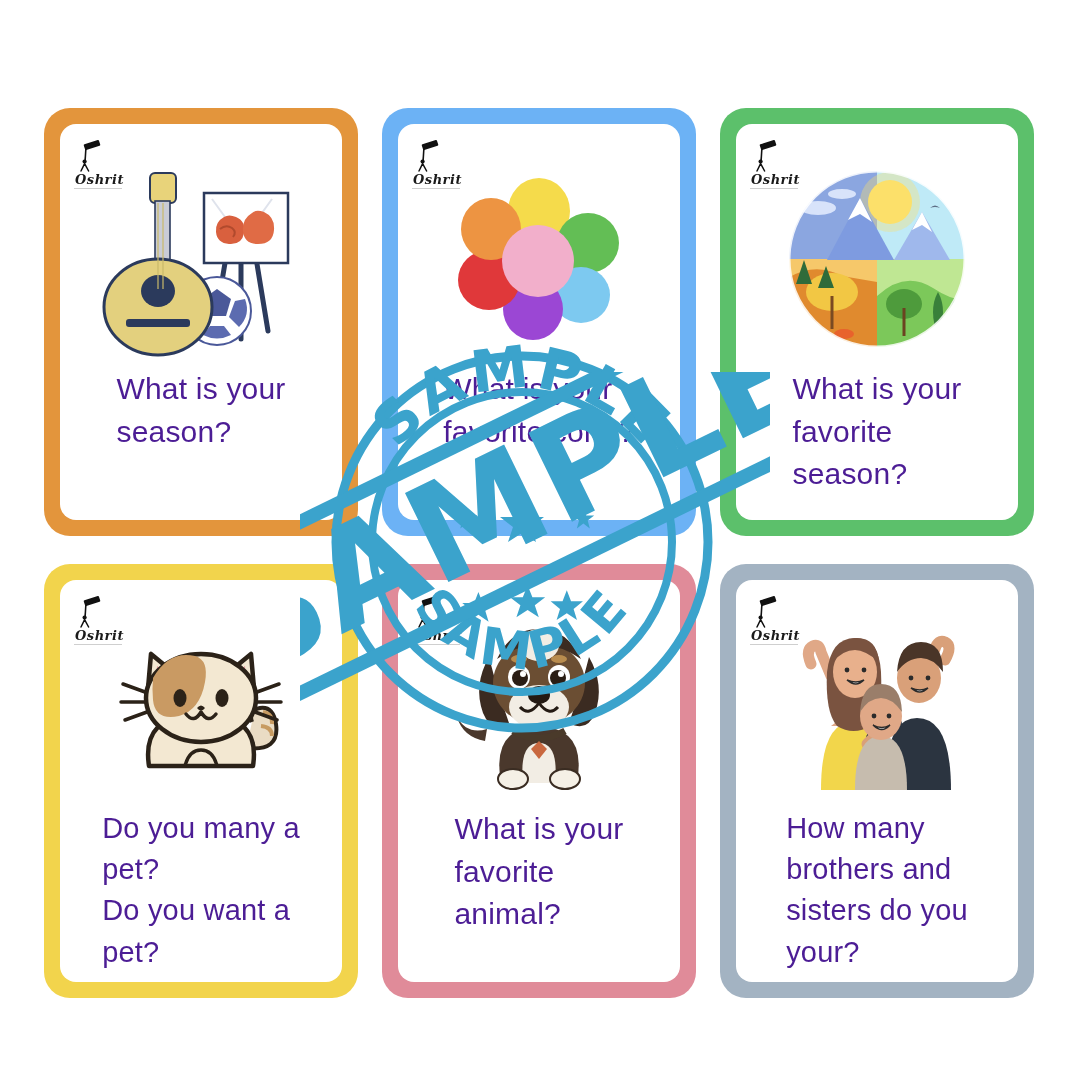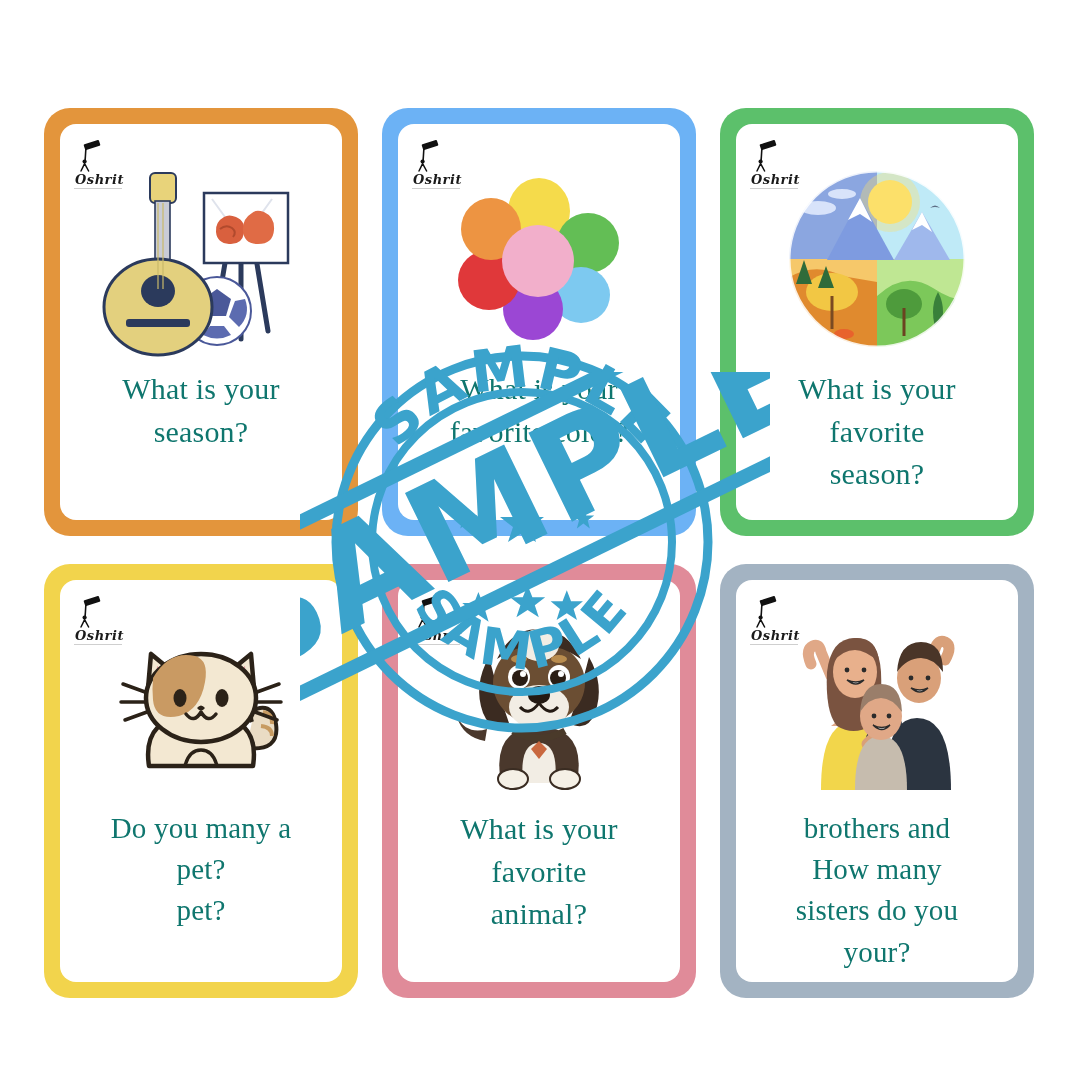--- a/index.html
+++ b/index.html
@@ -91,25 +91,24 @@
     height: 218px;
     width: 100%;
     display: flex;
     align-items: center;
     justify-content: center;
   }
   .art.r2 { margin-top: 22px; height: 206px; }
 
   
   .question {
-    font-family: Liberation Serif, serif;
+    font-family: Liberation Sans, sans-serif;
     font-size: 30px;
     line-height: 1.42;
-    color: #0f766e;
-    text-align: center;
+    color: #4c1d95;
     padding: 0 16px;
     letter-spacing: .2px;
     font-weight: 400;
   }
   .q-row2 { font-size: 29px; }
 
   
   #stamp {
     position: absolute;
     left: 322px;
@@ -324,20 +323,21 @@
             <path d="M100 92 q-7 12 -15 2 M100 92 q7 12 15 2" fill="none" stroke="#2b2218" stroke-width="3.5" stroke-linecap="round"></path>
 
             <path d="M44 72 L22 64 M44 82 L20 82 M46 92 L24 100" stroke="#2b2218" stroke-width="3.5" stroke-linecap="round"></path>
             <path d="M156 72 L178 64 M156 82 L180 82 M154 92 L176 100" stroke="#2b2218" stroke-width="3.5" stroke-linecap="round"></path>
           </svg>
         </div>
 
         <div class="question q-row2">
           <div>Do you many a</div>
           <div>pet?</div>
+          <div>Do you want a</div>
           <div>pet?</div>
         </div>
       </div>
     </div>
 
     <div class="card" style="background:#E08B99">
       <div class="card-inner">
 
         <div class="logo">
           <svg class="logo-mark" width="30" height="34" viewBox="0 0 30 34">
@@ -439,22 +439,22 @@
             <path d="M78 170 q0 -54 26 -54 q26 0 26 54 z" fill="#C6BCAE"></path>
             <ellipse cx="104" cy="96" rx="21" ry="24" fill="#E0A887"></ellipse>
             <path d="M83 92 q2 -28 21 -28 q20 0 21 28 q-10 -14 -21 -14 q-12 0 -21 14z" fill="#9A7E6A"></path>
             <circle cx="97" cy="96" r="2.4" fill="#2b2b2b"></circle>
             <circle cx="112" cy="96" r="2.4" fill="#2b2b2b"></circle>
             <path d="M96 105 q9 9 17 0 q-8 5 -17 0z" fill="#ffffff" stroke="#2b2b2b" stroke-width="1.4"></path>
           </svg>
         </div>
 
         <div class="question q-row2">
+          <div>How many</div>
           <div>brothers and</div>
-          <div>How many</div>
           <div>sisters do you</div>
           <div>your?</div>
         </div>
       </div>
     </div>
 
   </div>
 
   <svg id="stamp" viewBox="0 0 400 400">
     <defs>

